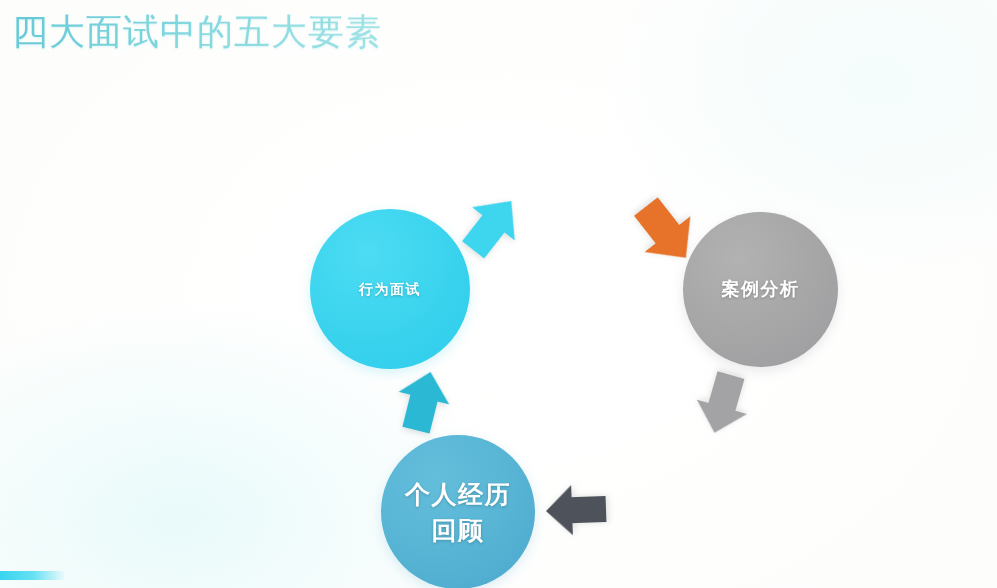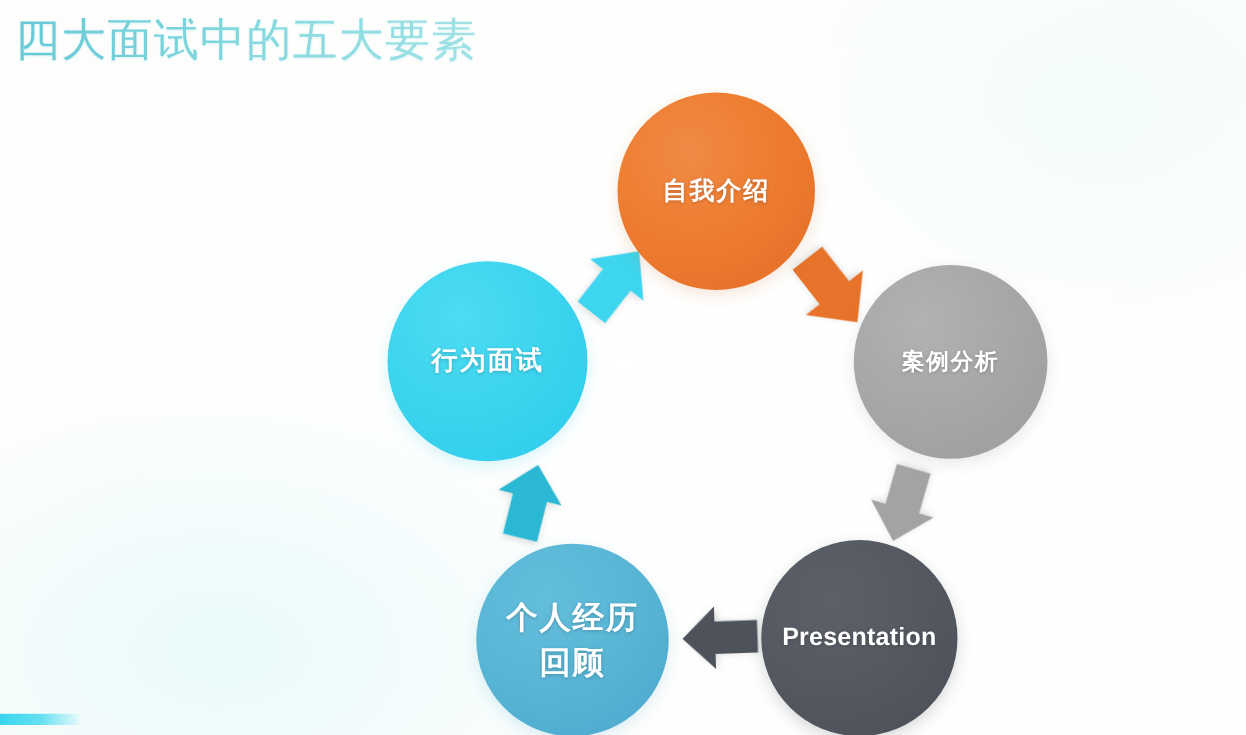--- a/index.html
+++ b/index.html
@@ -109,21 +109,21 @@
 
   
   #node-behavioral {
     left: 310px;
     top: 209px;
     width: 160px;
     height: 160px;
     background: radial-gradient(circle at 36% 28%, #4ddcf3 0%, #3ed5ef 42%, #33cfec 78%, #2ac9e8 100%);
     box-shadow: 0 4px 12px rgba(60,200,230,0.20);
   }
-  #node-behavioral .node-label { font-size: 21px; letter-spacing: 1.5px; }
+  #node-behavioral .node-label { font-size: 14px; letter-spacing: 1.5px; }
 
   
   .arrow {
     position: absolute;
   }
   .arrow svg { display: block; overflow: visible; }
   .arrow-shape {
     filter: drop-shadow(0 2px 3px rgba(0,0,0,0.13));
   }
 
@@ -179,31 +179,25 @@
   </div>
 
   <div class="arrow" id="arrow-experience-to-behavioral" style="left:386px; top:365px; width:74px; height:74px;">
     <svg width="74" height="74" viewBox="0 0 74 74">
       <g transform="rotate(14 37 37)">
         <path class="arrow-shape" d="M37 6 L63 33 L51 33 L51 66 L23 66 L23 33 L11 33 Z" fill="#2ab8d4"></path>
       </g>
     </svg>
   </div>
 
-  <div class="node" id="node-self-intro">
-    <span class="node-label">自我介绍</span>
-  </div>
 
   <div class="node" id="node-case-analysis">
     <span class="node-label">案例分析</span>
   </div>
 
-  <div class="node" id="node-presentation">
-    <span class="node-label">Presentation</span>
-  </div>
 
   <div class="node" id="node-experience">
     <span class="node-label">
       <span>个人经历</span><br>
       <span>回顾</span>
     </span>
   </div>
 
   <div class="node" id="node-behavioral">
     <span class="node-label">行为面试</span>

